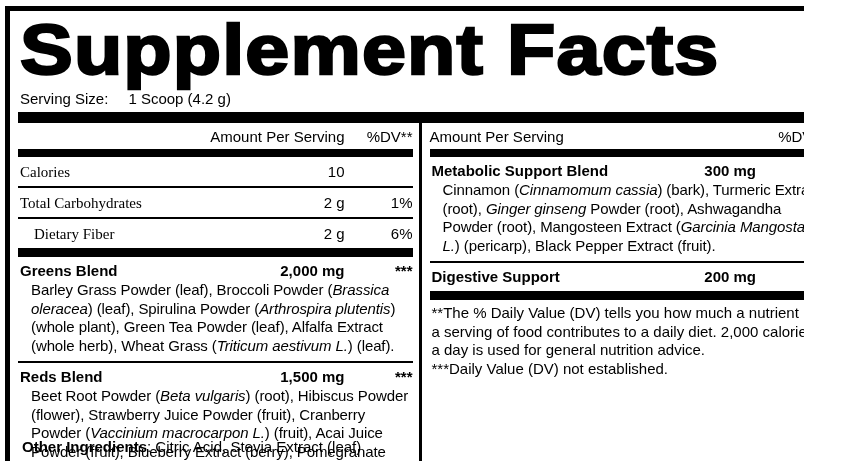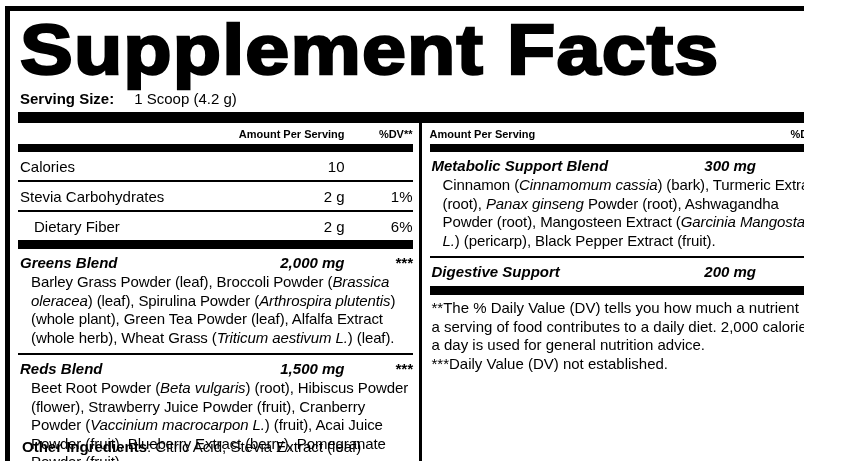--- a/index.html
+++ b/index.html
@@ -28,51 +28,51 @@
     line-height: 66px;
     letter-spacing: 1px;
     -webkit-text-stroke: 2.4px #000;
     white-space: nowrap;
     transform: scaleX(1.13);
     transform-origin: left center;
     margin: 4px 0 6px 2px;
   }
 
   .serving-line { font-size: 15px; line-height: 19px; margin-left: 2px; }
-  .serving-line .lbl { font-weight: bold; }
+  .serving-line .lbl { font-weight: normal; }
   .serving-line .val { margin-left: 20px; }
 
   .bar-full { height: 11px; background: #000; margin-top: 4px; }
 
   .columns { display: flex; align-items: stretch; }
   .col { flex: 1 1 0; min-width: 0; }
   .col-left  { padding-right: 6px; }
   .col-right { border-left: 3px solid #000; padding-left: 8px; }
 
   .col-header {
     display: flex; align-items: baseline;
-    font-weight: bold; font-size: 11px;
+    font-weight: normal; font-size: 15px;
     padding: 5px 0 4px 0;
   }
   .col-header .spacer { flex: 1 1 auto; }
   .dv-cell { width: 68px; text-align: right; flex: 0 0 auto; }
 
   .hdr-bar { height: 8px; background: #000; }
 
   .n-row { display: flex; font-size: 15px; padding: 6px 0 5px 0; align-items: baseline; }
   .n-row.sep { border-top: 2px solid #000; }
-  .n-row .n-name { flex: 1 1 auto; padding-left: 2px; }
+  .n-row .n-name { flex: 1 1 auto; padding-left: 2px; font-family: Liberation Serif, serif; }
   .n-row.indent .n-name { padding-left: 16px; }
   .n-row .n-amount { text-align: right; flex: 0 0 auto; }
 
   .sec-bar { height: 9px; background: #000; }
 
   .blend { font-size: 15px; padding: 5px 0 6px 0; }
   .blend.sep { border-top: 2px solid #000; }
-  .blend-head { display: flex; align-items: baseline; font-weight: bold; font-style: italic; }
+  .blend-head { display: flex; align-items: baseline; font-weight: bold; }
   .blend-head .n-name { flex: 1 1 auto; padding-left: 2px; }
   .blend-head .n-amount { text-align: center; font-weight: bold; flex: 0 0 auto; }
   .blend-desc { padding-left: 13px; line-height: 18.5px; margin-top: 2px; letter-spacing: -0.1px; }
   .blend-desc .it { font-style: italic; }
 
   .footnotes { font-size: 15px; line-height: 18.5px; padding: 4px 0 8px 2px; }
 
   .other-line { position: absolute; left: 22px; top: 438px; font-size: 15px; }
   .other-line .lbl { font-weight: bold; }
 </style>
@@ -101,21 +101,21 @@
         </div>
         <div class="hdr-bar"></div>
 
         <div id="left-nutrients">
             <div class="n-row">
     <span class="n-name">Calories</span>
     <span class="n-amount">10</span>
     <span class="dv-cell"></span>
   </div>
             <div class="n-row sep">
-    <span class="n-name">Stevia Carbohydrates</span>
+    <span class="n-name">Total Carbohydrates</span>
     <span class="n-amount">2 g</span>
     <span class="dv-cell">1%</span>
   </div>
             <div class="n-row sep indent">
     <span class="n-name">Dietary Fiber</span>
     <span class="n-amount">2 g</span>
     <span class="dv-cell">6%</span>
   </div>
           </div>
 
@@ -149,21 +149,21 @@
         </div>
         <div class="hdr-bar"></div>
 
         <div id="right-blends">
             <div class="blend">
     <div class="blend-head">
       <span class="n-name">Metabolic Support Blend</span>
       <span class="n-amount">300 mg</span>
       <span class="dv-cell">***</span>
     </div>
-    <div class="blend-desc"><span>Cinnamon (</span><span class="it">Cinnamomum cassia</span><span>) (bark), Turmeric Extract (root), </span><span class="it">Panax ginseng</span><span> Powder (root), Ashwagandha Powder (root), Mangosteen Extract (</span><span class="it">Garcinia Mangostana L.</span><span>) (pericarp), Black Pepper Extract (fruit).</span></div>
+    <div class="blend-desc"><span>Cinnamon (</span><span class="it">Cinnamomum cassia</span><span>) (bark), Turmeric Extract (root), </span><span class="it">Ginger ginseng</span><span> Powder (root), Ashwagandha Powder (root), Mangosteen Extract (</span><span class="it">Garcinia Mangostana L.</span><span>) (pericarp), Black Pepper Extract (fruit).</span></div>
   </div>
             <div class="blend sep">
     <div class="blend-head">
       <span class="n-name">Digestive Support</span>
       <span class="n-amount">200 mg</span>
       <span class="dv-cell">***</span>
     </div>
   </div>
           </div>
 

